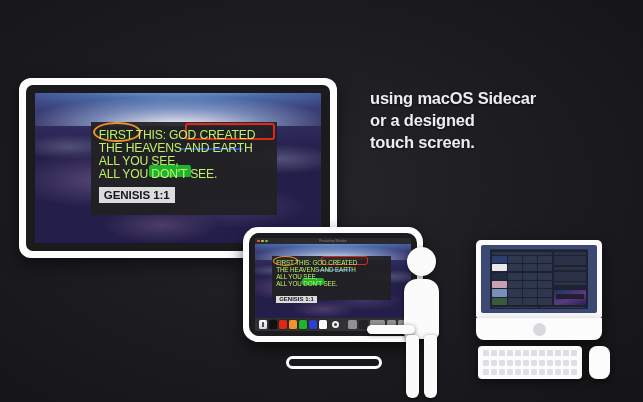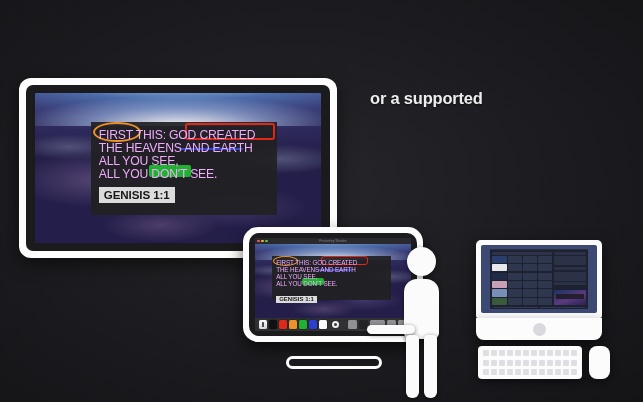--- a/index.html
+++ b/index.html
@@ -80,21 +80,21 @@
 
   
   .lyric-box {
     position: absolute;
     background: rgba(32,32,34,.93);
   }
   .m-lyric { left: 19.5%; top: 19%; width: 65%; height: 62%; padding: 7px 8px 6px 8px; }
 
   .lyric-line {
     position: relative;
-    color: #f0abfc;
+    color: #bef264;
     font-weight: 500;
     letter-spacing: -0.2px;
     white-space: nowrap;
   }
   .m-lyric .lyric-line { font-size: 12.2px; line-height: 13.3px; }
   .m-lyric .ref {
     display: inline-block;
     margin-top: 5px;
     background: #dcdcdc; color: #17171a;
     font-weight: 700; font-size: 11.6px;
@@ -312,21 +312,23 @@
           <div class="lyric-line hl-text">THE HEAVENS AND EARTH</div>
           <div class="lyric-line hl-text">ALL YOU SEE,</div>
           <div class="lyric-line hl-text">ALL YOU DON'T SEE.</div>
           <div class="ref hl-text">GENISIS 1:1</div>
         </div>
       </div>
     </div>
   </div>
 
   <div class="promo">
-    <div>or a supported</div>
+    <div>using macOS Sidecar</div>
+    <div>or a designed</div>
+    <div>touch screen.</div>
   </div>
 
   <div class="imac">
     <div class="imac-screen">
       <div class="imac-disp">
         <div class="app-win">
           <div class="app-bar">
             <span></span>
             <span></span>
           </div>

